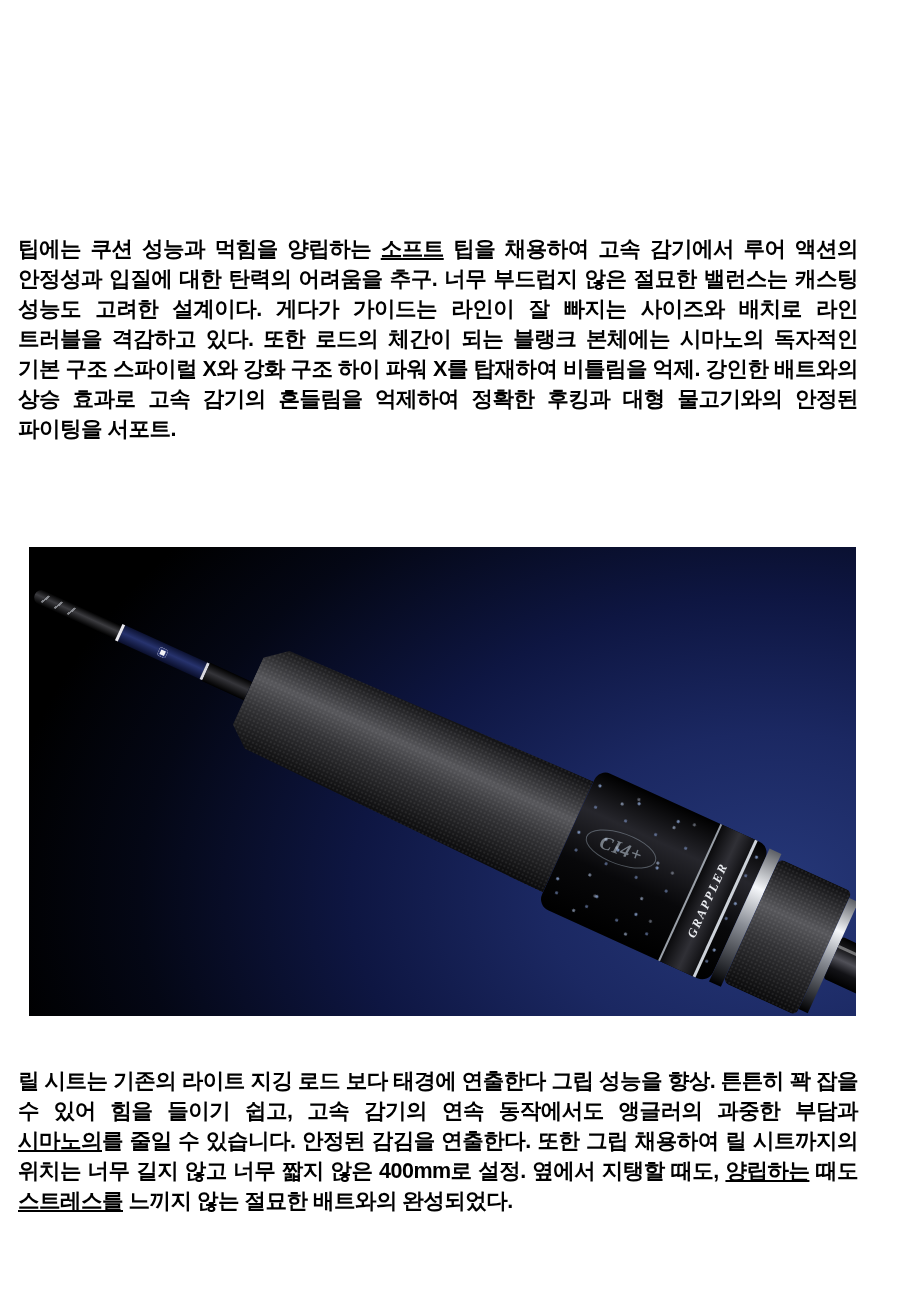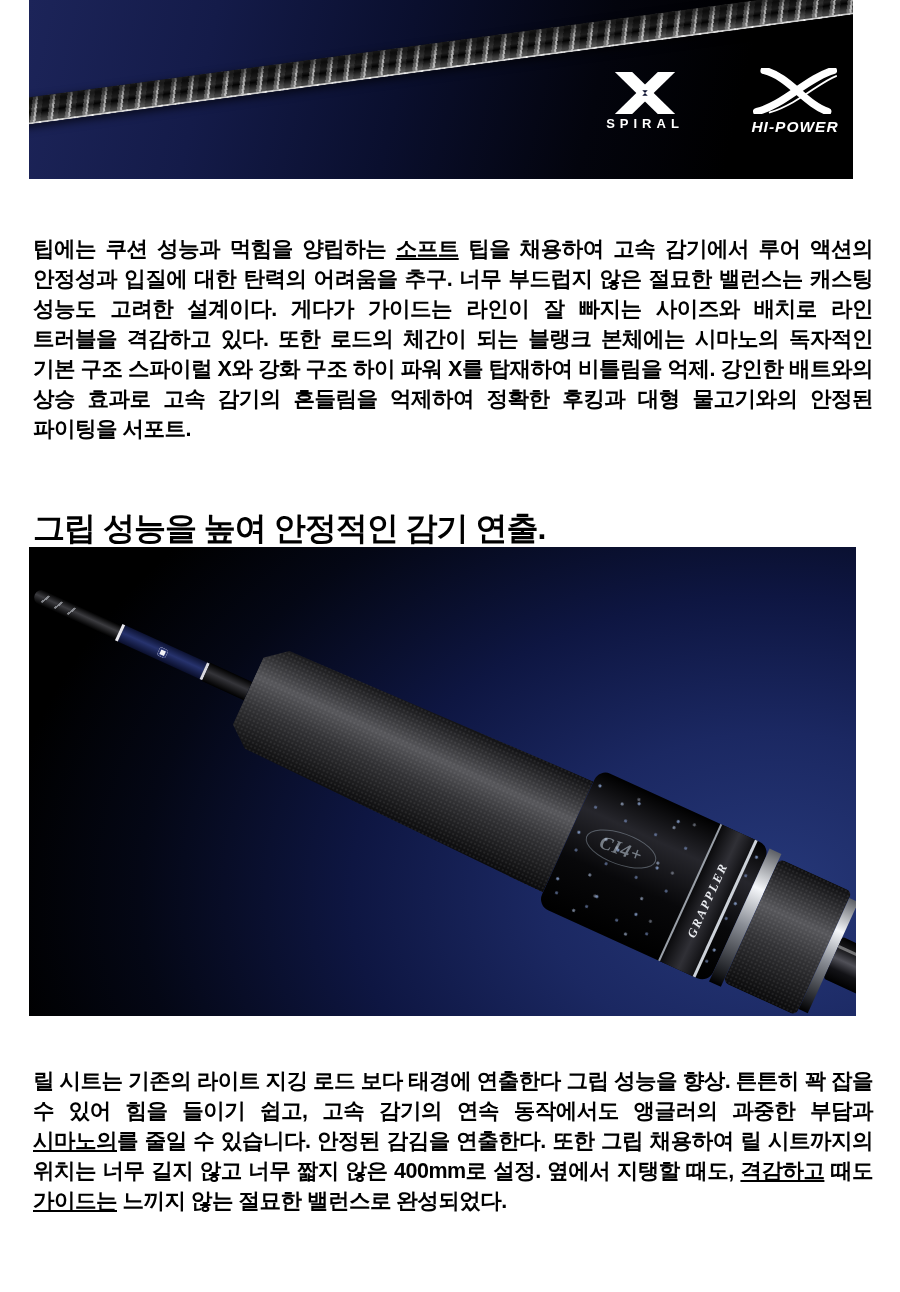--- a/index.html
+++ b/index.html
@@ -19,21 +19,21 @@
 
   .logo{position:absolute;text-align:center;color:#fff;}
   .logo-spiral{left:566px;top:72px;width:100px;}
   .logo-hipower{left:694px;top:68px;width:144px;}
   .logo svg{display:block;margin:0 auto;}
   .logo-label{display:block;font-weight:700;}
   .logo-spiral .logo-label{font-size:13px;letter-spacing:5px;margin-top:2px;}
   .logo-hipower .logo-label{font-size:15.5px;font-style:italic;letter-spacing:1px;margin-top:4px;}
 
   
-  .body-text{position:absolute;left:33px;width:840px;font-size:21.5px;line-height:30px;
+  .body-text{position:absolute;left:18px;width:840px;font-size:21.5px;line-height:30px;
         font-weight:700;text-align:justify;letter-spacing:-0.5px;word-break:keep-all;margin-top:35px;}
   .p1{top:199px;}
   .p2{top:1031px;}
   .u{text-decoration:underline;}
   .section-heading{position:absolute;left:33px;top:480px;font-size:32px;font-weight:700;
         letter-spacing:-1px;white-space:nowrap;}
 
   
   .photo2{position:absolute;left:29px;top:547px;width:827px;height:469px;overflow:hidden;
         background:radial-gradient(ellipse 880px 620px at 90% 74%,#263879 0%,#1b2862 26%,#0e1642 48%,#040715 72%,#000 88%);}
@@ -82,46 +82,23 @@
   .rod-butt{width:640px;height:46px;border-radius:3px 0 0 3px;
         background:linear-gradient(#000 0%,#232327 30%,#505058 48%,#121216 72%,#000 100%);}
   .rod-butt::after{content:"";position:absolute;left:0;top:9px;width:100%;height:3px;
         background:linear-gradient(90deg,rgba(255,255,255,.4),rgba(255,255,255,.05));border-radius:2px;}
 </style>
 </head>
 <body>
 
 <div class="page">
 
-  <div class="hero">
-    <div class="hero-rod"></div>
-
-    <div class="logo logo-spiral">
-      <svg width="68" height="42" viewBox="0 0 72 46">
-        <polygon points="3,0 22,0 69,46 50,46" fill="#fff"></polygon>
-        <polygon points="50,0 69,0 22,46 3,46" fill="#fff"></polygon>
-        <polygon points="33,20 39,20 36,23" fill="#0a0f2e"></polygon>
-        <polygon points="33,26 39,26 36,23" fill="#0a0f2e"></polygon>
-      </svg>
-      <span class="logo-label">SPIRAL</span>
-    </div>
-
-    <div class="logo logo-hipower">
-      <svg width="84" height="46" viewBox="0 0 90 48">
-        <path d="M4,46 C32,40 58,10 86,2" stroke="#fff" stroke-width="8" fill="none" stroke-linecap="round"></path>
-        <path d="M12,2 C38,8 56,38 80,46" stroke="#fff" stroke-width="8" fill="none" stroke-linecap="round"></path>
-        <path d="M18,47 C48,38 72,14 89,8" stroke="#fff" stroke-width="2" fill="none" stroke-linecap="round"></path>
-      </svg>
-      <span class="logo-label">HI-POWER</span>
-    </div>
-  </div>
 
   <p class="body-text p1"><span>팁에는 쿠션 성능과 먹힘을 양립하는 </span><span class="u">소프트</span><span> 팁을 채용하여 고속 감기에서 루어 액션의 안정성과 입질에 대한 탄력의 어려움을 추구. 너무 부드럽지 않은 절묘한 밸런스는 캐스팅 성능도 고려한 설계이다. 게다가 가이드는 라인이 잘 빠지는 사이즈와 배치로 라인 트러블을 격감하고 있다. 또한 로드의 체간이 되는 블랭크 본체에는 시마노의 독자적인 기본 구조 스파이럴 X와 강화 구조 하이 파워 X를 탑재하여 비틀림을 억제. 강인한 배트와의 상승 효과로 고속 감기의 흔들림을 억제하여 정확한 후킹과 대형 물고기와의 안정된 파이팅을 서포트.</span></p>
 
-  <h2 class="section-heading">그립 성능을 높여 안정적인 감기 연출.</h2>
 
   <div class="photo2">
     <div class="assembly">
       <div class="seg rod-thin">
         <div class="rod-marks"></div>
       </div>
       <div class="seg rod-band">
         <div class="band-mark"></div>
       </div>
       <div class="seg rod-thin2"></div>
@@ -132,15 +109,15 @@
           <span class="seat-ring-text">GRAPPLER</span>
         </div>
       </div>
       <div class="seg chrome chrome-ring"></div>
       <div class="seg foam foam-rear"></div>
       <div class="seg chrome chrome-cap"></div>
       <div class="seg rod-butt"></div>
     </div>
   </div>
 
-  <p class="body-text p2"><span>릴 시트는 기존의 라이트 지깅 로드 보다 태경에 연출한다 그립 성능을 향상. 튼튼히 꽉 잡을 수 있어 힘을 들이기 쉽고, 고속 감기의 연속 동작에서도 앵글러의 과중한 부담과 </span><span class="u">시마노의</span><span>를 줄일 수 있습니다. 안정된 감김을 연출한다. 또한 그립 채용하여 릴 시트까지의 위치는 너무 길지 않고 너무 짧지 않은 400mm로 설정. 옆에서 지탱할 때도, </span><span class="u">격감하고</span><span> 때도 </span><span class="u">가이드는</span><span> 느끼지 않는 절묘한 밸런스로 완성되었다.</span></p>
+  <p class="body-text p2"><span>릴 시트는 기존의 라이트 지깅 로드 보다 태경에 연출한다 그립 성능을 향상. 튼튼히 꽉 잡을 수 있어 힘을 들이기 쉽고, 고속 감기의 연속 동작에서도 앵글러의 과중한 부담과 </span><span class="u">시마노의</span><span>를 줄일 수 있습니다. 안정된 감김을 연출한다. 또한 그립 채용하여 릴 시트까지의 위치는 너무 길지 않고 너무 짧지 않은 400mm로 설정. 옆에서 지탱할 때도, </span><span class="u">양립하는</span><span> 때도 </span><span class="u">스트레스를</span><span> 느끼지 않는 절묘한 배트와의 완성되었다.</span></p>
 
 </div>
 
 </body></html>

